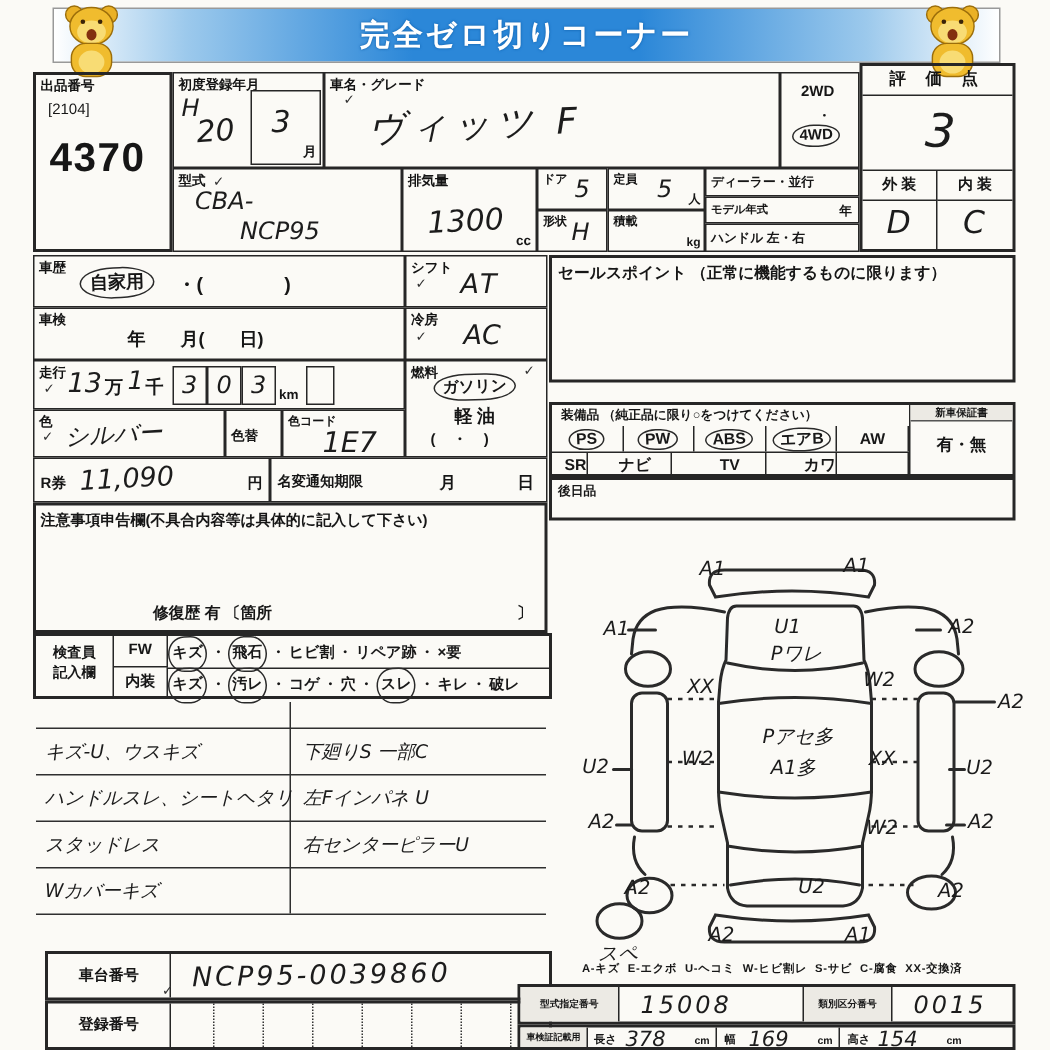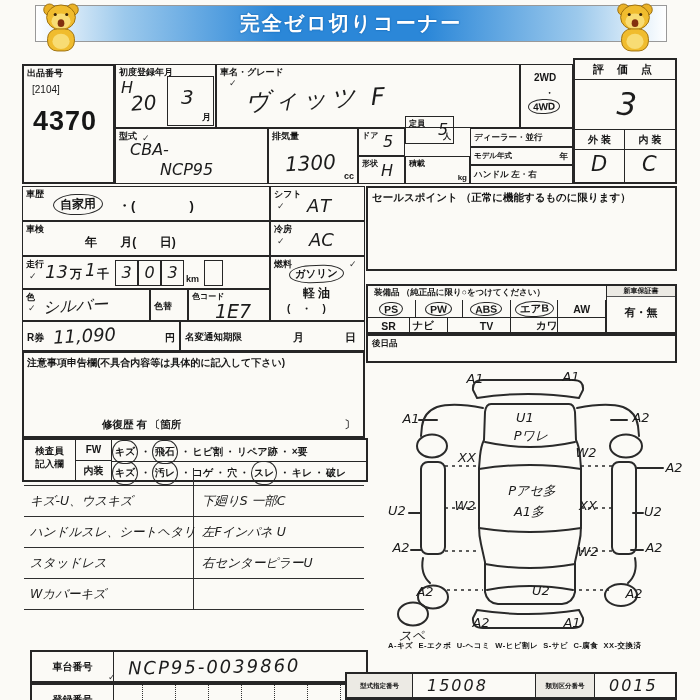--- a/index.html
+++ b/index.html
@@ -1,18 +1,18 @@
 <!DOCTYPE html>
 <html><head>
 <meta charset="utf-8">
 <style>
   html,body{margin:0;padding:0;}
   body{width:700px;height:700px;background:#eef0ee;font-family:"Liberation Sans",sans-serif;}
   #sheet{position:relative;width:700px;height:700px;background:#fbfaf6;overflow:hidden;}
-  .cell{position:absolute;border:1.6px solid #262626;box-sizing:border-box;margin-top:16px;}
+  .cell{position:absolute;border:1.6px solid #262626;box-sizing:border-box;}
   .bold{border-width:2.2px;}
   .abs{position:absolute;}
   .pl{font-family:"Liberation Sans",sans-serif;font-weight:bold;color:#161616;}
   .lbl{position:absolute;top:1px;left:3px;font-size:9px;font-weight:bold;color:#141414;white-space:nowrap;}
   .hw{font-family:"DejaVu Sans",sans-serif;font-style:italic;color:#1c1c1c;white-space:nowrap;}
   .circ{border:1.6px solid #2a2a2a;border-radius:50%/55%;padding:0 4px;display:inline-block;transform:rotate(-2deg);}
   .ck{position:absolute;font-size:9px;color:#333;font-family:"DejaVu Sans",sans-serif;}
   .rule{position:absolute;left:24px;width:340px;border-top:1.5px solid #2f2f2f;}
   
   .banner{position:absolute;left:35px;top:5px;width:630px;height:35px;border:1px solid #999;background:linear-gradient(90deg,#ffffff 0%,#9cc9ec 14%,#2b87d8 38%,#2b87d8 62%,#9cc9ec 86%,#ffffff 100%);display:flex;align-items:center;justify-content:center;}
@@ -114,21 +114,21 @@
   <div class="cell" style="left:268px;top:112px;width:90px;height:56px">
     <span class="lbl">排気量</span>
     <span class="abs hw" style="left:16px;top:22px;font-size:20px;transform:rotate(-3deg)">1300</span>
     <span class="abs pl" style="right:3px;bottom:2px;font-size:9px">cc</span>
   </div>
 
   <div class="cell" style="left:358px;top:112px;width:47px;height:28px">
     <span class="lbl" style="font-size:8px">ドア</span>
     <span class="abs hw" style="left:24px;top:3px;font-size:16px">5</span>
   </div>
-  <div class="cell" style="left:405px;top:100px;width:49px;height:28px">
+  <div class="cell" style="left:405px;top:112px;width:65px;height:28px">
     <span class="lbl" style="font-size:8px">定員</span>
     <span class="abs hw" style="left:32px;top:3px;font-size:16px">5</span>
     <span class="abs pl" style="right:2px;bottom:1px;font-size:8px">人</span>
   </div>
   <div class="cell" style="left:358px;top:140px;width:47px;height:28px">
     <span class="lbl" style="font-size:8px">形状</span>
     <span class="abs hw" style="left:22px;top:4px;font-size:16px">H</span>
   </div>
   <div class="cell" style="left:405px;top:140px;width:65px;height:28px">
     <span class="lbl" style="font-size:8px">積載</span>
@@ -245,21 +245,21 @@
           <span class="circ">ABS</span>
         </div>
         <div class="eq-cell" style="left: 142.8px; width: 47.6px;">
           <span class="circ">エアB</span>
         </div>
         <div class="eq-cell" style="left: 190.4px; width: 47.6px;">
           <span>AW</span>
         </div>
       </div>
     <div class="abs" style="left:0;top:31px;width:238px;height:16px;border-top:1.4px solid #262626;box-sizing:content-box" id="equip-row2">
-        <div class="eq-cell" style="left: 0px; width: 42px;">
+        <div class="eq-cell" style="left: 0px; width: 24px; justify-content: flex-end;">
           <span>SR</span>
         </div>
         <div class="eq-cell" style="left: 32px; width: 47.6px; align-items: center;">
           <span>ナビ</span>
         </div>
         <div class="eq-cell" style="left: 95.2px; width: 47.6px;">
           <span>TV</span>
         </div>
         <div class="eq-cell" style="left: 142.8px; width: 47.6px; justify-content: flex-end;">
           <span>カワ</span>

